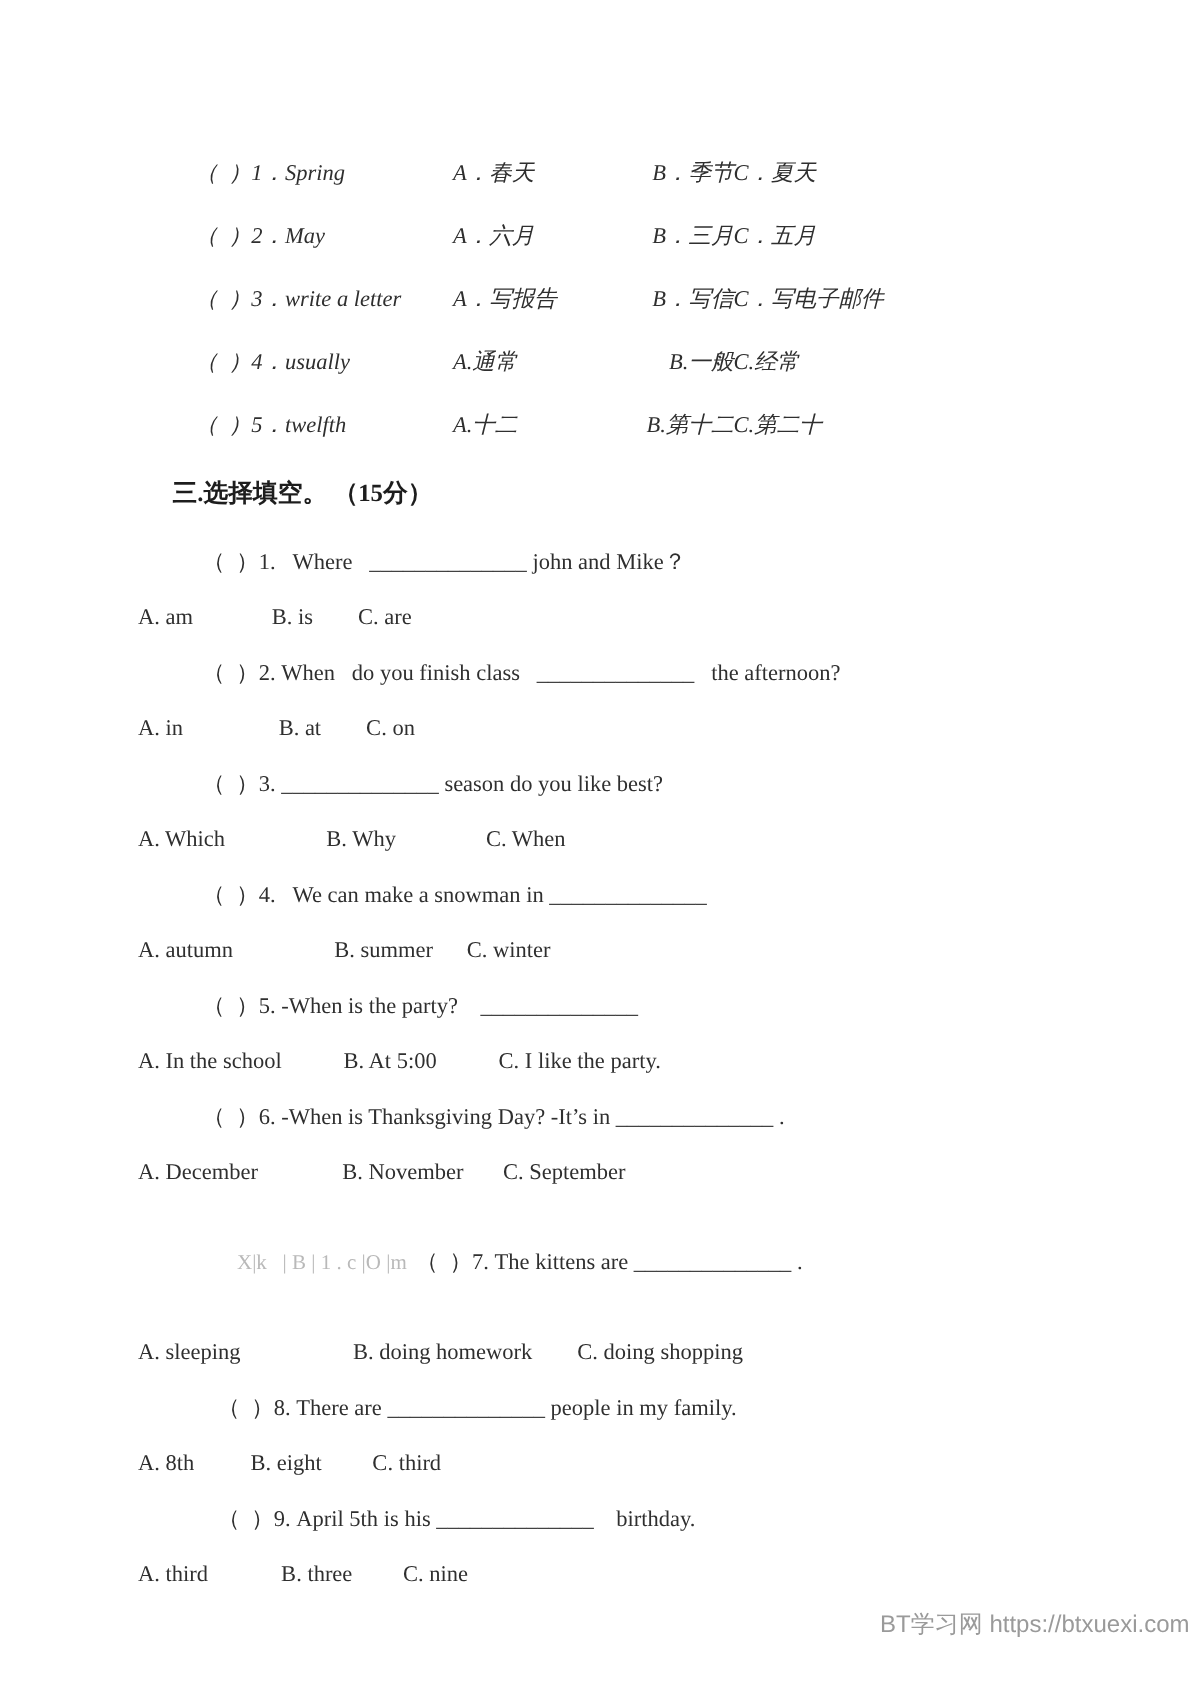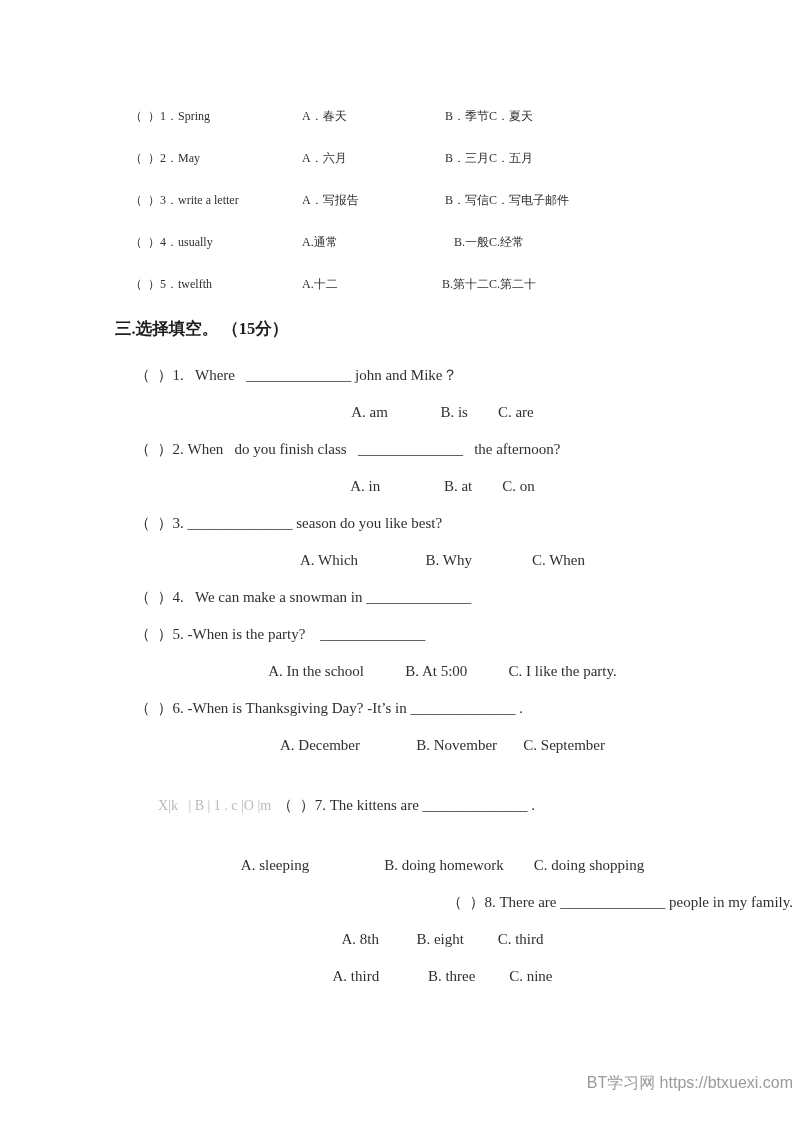--- a/index.html
+++ b/index.html
@@ -13,23 +13,24 @@
     font-family: "Liberation Serif", "DejaVu Serif", serif;
     color: #2f2f2f;
     overflow: hidden;
   }
   .content { padding-top: 108px; }
 
   
   .vocab-row {
     display: flex;
     margin: 0 0 26px 130px;
-    font-size: 12px;
+    font-size: 15px;
     line-height: 16px;
     white-space: pre-wrap;
+    font-style: italic;
   }
   .vocab-label { width: 172px; flex: 0 0 auto; }
   .vocab-a { width: 92px; flex: 0 0 auto; }
   .vocab-b { width: 95px; flex: 0 0 auto; text-align: right; }
   .vocab-c { flex: 1; }
 
   
   .section-title {
     margin: 4px 18px 24px 115px;
     font-size: 16.5px;
@@ -38,22 +39,22 @@
     white-space: pre-wrap;
   }
 
   
   .s3 .line {
     margin: 0 0 14px 135px;
     font-size: 15px;
     line-height: 23px;
     white-space: pre-wrap;
   }
-  .s3 .opts { margin-left: 92px; text-align: center; }
-  .s3 .indent2 { margin-left: 145px; text-align: right; }
+  .s3 .opts { margin-left: 92px; }
+  .s3 .indent2 { margin-left: 145px; }
   .s3 .q7-line { margin-left: 128px; }
   .watermark {
     color: #b9b9b9;
     margin-right: 6px;
     font-size: 14px;
   }
 
   
   .footer {
     position: absolute;
@@ -112,34 +113,36 @@
       <div class="line">（  ）1.   Where   ______________ john and Mike？</div>
       <div class="line opts">A. am              B. is        C. are</div>
 
       <div class="line">（  ）2. When   do you finish class   ______________   the afternoon?</div>
       <div class="line opts">A. in                 B. at        C. on</div>
 
       <div class="line">（  ）3. ______________ season do you like best?</div>
       <div class="line opts">A. Which                  B. Why                C. When</div>
 
       <div class="line">（  ）4.   We can make a snowman in ______________</div>
+      <div class="line opts">A. autumn                  B. summer      C. winter</div>
 
       <div class="line">（  ）5. -When is the party?    ______________</div>
       <div class="line opts">A. In the school           B. At 5:00           C. I like the party.</div>
 
       <div class="line">（  ）6. -When is Thanksgiving Day? -It’s in ______________ .</div>
       <div class="line opts">A. December               B. November       C. September</div>
 
       <div class="line q7-line">
         <span class="watermark">X|k   | B | 1 . c |O |m</span><span>（  ）7. The kittens are ______________ .</span>
       </div>
       <div class="line opts">A. sleeping                    B. doing homework        C. doing shopping</div>
 
       <div class="line indent2">（  ）8. There are ______________ people in my family.</div>
       <div class="line opts">A. 8th          B. eight         C. third</div>
 
+      <div class="line indent2">（  ）9. April 5th is his ______________    birthday.</div>
       <div class="line opts">A. third             B. three         C. nine</div>
 
     </section>
   </div>
 
   <div class="footer">BT学习网 https://btxuexi.com</div>
 </div>
 
 </body></html>

